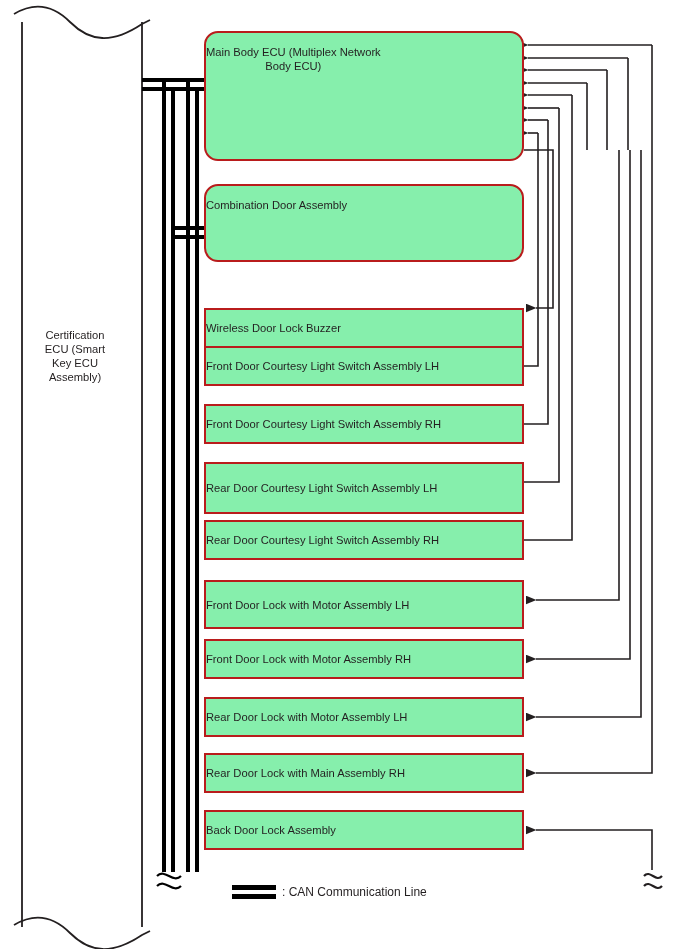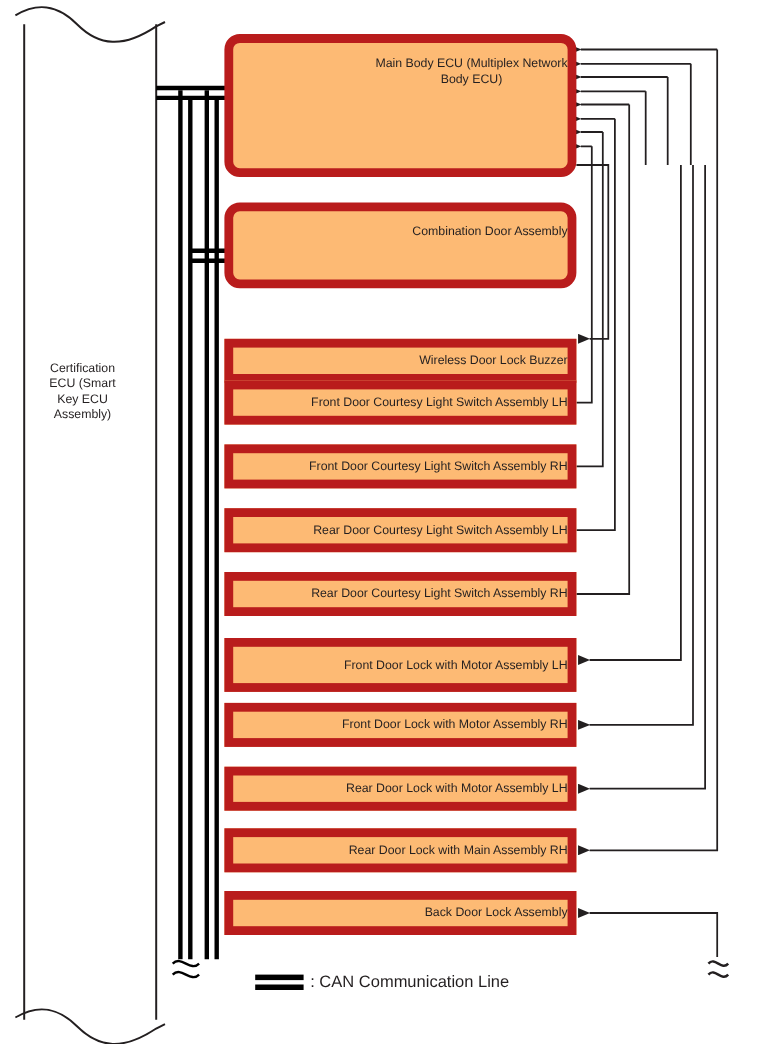--- a/index.html
+++ b/index.html
@@ -23,25 +23,25 @@
     position: absolute;
     left: 0;
     top: 0;
     width: 688px;
     height: 949px;
     pointer-events: none;
   }
   .node-box {
     position: absolute;
     box-sizing: border-box;
-    background: #fdba74;
-    border: 8px solid #b91c1c;
+    background: #86efac;
+    border: 2px solid #b91c1c;
     display: flex;
     align-items: flex-start;
-    justify-content: flex-end;
+    justify-content: flex-start;
   }
   .node-box.rounded {
     border-radius: 14px;
   }
   .node-label {
     font-size: 11.2px;
     line-height: 14px;
     color: #231f20;
     text-align: center;
     white-space: pre-line;
@@ -80,21 +80,21 @@
   #legend-symbol .bar {
     position: absolute;
     left: 0;
     width: 44px;
     height: 5px;
     background: #000000;
   }
   #legend-symbol .bar.b1 { top: 1px; }
   #legend-symbol .bar.b2 { top: 10px; }
   #legend-text {
-    font-size: 15px;
+    font-size: 12px;
     color: #231f20;
     white-space: pre;
   }
 </style>
 </head>
 <body>
 
 <div id="diagram-root">
 
   <svg id="wiring-layer" viewBox="0 0 688 949" width="688" height="949">
@@ -210,37 +210,37 @@
   </div>
 
   <div class="node-box centered" style="left:204px; top:346px; width:320px; height:40px;">
     <div class="node-label">Front Door Courtesy Light Switch Assembly LH</div>
   </div>
 
   <div class="node-box centered" style="left:204px; top:404px; width:320px; height:40px;">
     <div class="node-label">Front Door Courtesy Light Switch Assembly RH</div>
   </div>
 
-  <div class="node-box centered" style="left:204px; top:462px; width:320px; height:40px;padding-left:28px;">
+  <div class="node-box centered" style="left:204px; top:462px; width:320px; height:52px;">
     <div class="node-label">Rear Door Courtesy Light Switch Assembly LH</div>
   </div>
 
   <div class="node-box centered" style="left:204px; top:520px; width:320px; height:40px;">
     <div class="node-label">Rear Door Courtesy Light Switch Assembly RH</div>
   </div>
 
   <div class="node-box centered" style="left:204px; top:580px; width:320px; height:49px;">
     <div class="node-label">Front Door Lock with Motor Assembly LH</div>
   </div>
 
   <div class="node-box centered" style="left:204px; top:639px; width:320px; height:40px;">
     <div class="node-label">Front Door Lock with Motor Assembly RH</div>
   </div>
 
-  <div class="node-box centered" style="left:204px; top:697px; width:320px; height:40px;padding-left:20px;">
+  <div class="node-box centered" style="left:204px; top:697px; width:320px; height:40px;">
     <div class="node-label">Rear Door Lock with Motor Assembly LH</div>
   </div>
 
   <div class="node-box centered" style="left:204px; top:753px; width:320px; height:40px;">
     <div class="node-label">Rear Door Lock with Main Assembly RH</div>
   </div>
 
   <div class="node-box centered" style="left:204px; top:810px; width:320px; height:40px;">
     <div class="node-label">Back Door Lock Assembly</div>
   </div>

